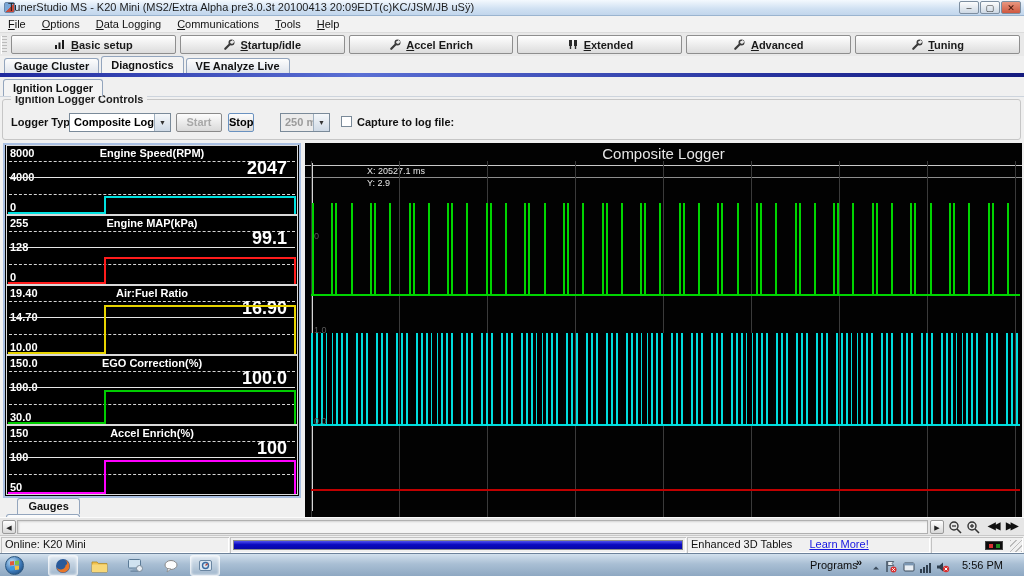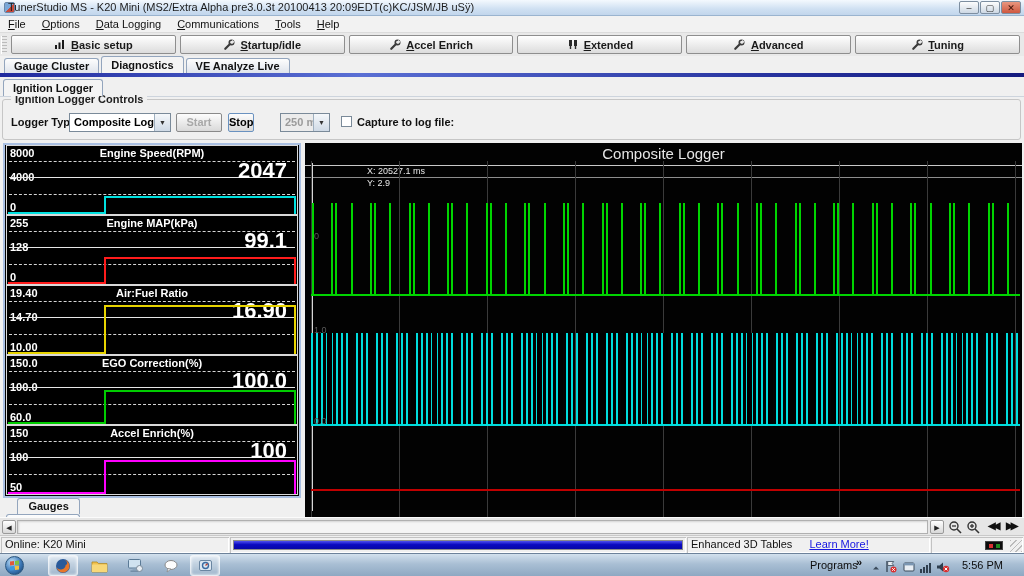--- a/index.html
+++ b/index.html
@@ -64,21 +64,21 @@
   .checkbox { width:11px; height:11px; border:1px solid #7a8a99; background:#fff; }
 
   
   #gauge-panel { left:3px; top:143px; width:298px; height:355px; background:#000; border:2px solid #a9bfe2; }
   .gauge { position:absolute; left:1px; width:292px; height:70px; background:#000; border:1px solid #d9d9d9; overflow:hidden; }
   .g-title { position:absolute; left:0; right:0; top:1px; text-align:center; font-size:11px; font-weight:bold; color:#fff; }
   .g-max,.g-mid,.g-min { position:absolute; left:3px; font-size:11px; font-weight:bold; color:#fff; }
   .g-max { top:1px; } .g-mid { top:calc(45% - 6px); } .g-min { bottom:1px; }
   .g-dash { position:absolute; left:2px; right:2px; border-top:1px dashed #d6d6d6; }
   .g-solid { position:absolute; left:2px; right:2px; height:1px; background:#e6e6e6; }
-  .g-value { position:absolute; right:10px; top:12px; font-size:22px; font-weight:bold; color:#fff; }
+  .g-value { position:absolute; right:10px; top:12px; font-size:18px; font-weight:bold; color:#fff; }
   .tr { position:absolute; }
 
   #gauge-tabs { left:3px; top:498px; height:18px; display:flex; align-items:flex-end; padding-left:3px;flex-direction:column; }
   .mini-tab { border:1px solid #93a5bd; border-bottom:none; border-radius:3px 3px 0 0; margin-right:2px;
     padding:1px 10px; font-size:11px; font-weight:600; color:#111; background:linear-gradient(#fdfdfd,#dfe4ec); }
   .mini-tab.active { background:#f2f2f2; padding-bottom:2px; }
 
   
   #chart { left:305px; top:143px; width:717px; height:374px; background:#020202; overflow:hidden; }
   #chart-title { position:absolute; left:0; right:0; top:2px; text-align:center; font-size:15px; color:#e6e6e6; }
@@ -288,21 +288,21 @@
         <div class="g-value">16.90</div>
         <div class="tr" style="left: 1px; top: 66px; width: 97px; height: 2px; background: rgb(232, 212, 0);"></div>
         <div class="tr" style="left: 97px; top: 19px; width: 2px; height: 49px; background: rgb(232, 212, 0);"></div>
         <div class="tr" style="left: 97px; top: 19px; width: 190px; height: 2px; background: rgb(232, 212, 0);"></div>
         <div class="tr" style="left: 287px; top: 19px; width: 2px; height: 49px; background: rgb(232, 212, 0);"></div>
       </div>
       <div class="gauge" style="top: 210px;">
         <div class="g-title">EGO Correction(%)</div>
         <div class="g-max">150.0</div>
         <div class="g-mid">100.0</div>
-        <div class="g-min">60.0</div>
+        <div class="g-min">30.0</div>
         <div class="g-dash" style="top: 22%;"></div>
         <div class="g-solid" style="top: 45%;"></div>
         <div class="g-dash" style="top: 70%;"></div>
         <div class="g-value">100.0</div>
         <div class="tr" style="left: 1px; top: 66px; width: 97px; height: 2px; background: rgb(0, 204, 0);"></div>
         <div class="tr" style="left: 97px; top: 34px; width: 2px; height: 34px; background: rgb(0, 204, 0);"></div>
         <div class="tr" style="left: 97px; top: 34px; width: 190px; height: 2px; background: rgb(0, 204, 0);"></div>
         <div class="tr" style="left: 287px; top: 34px; width: 2px; height: 34px; background: rgb(0, 204, 0);"></div>
       </div>
       <div class="gauge" style="top: 280px;">

